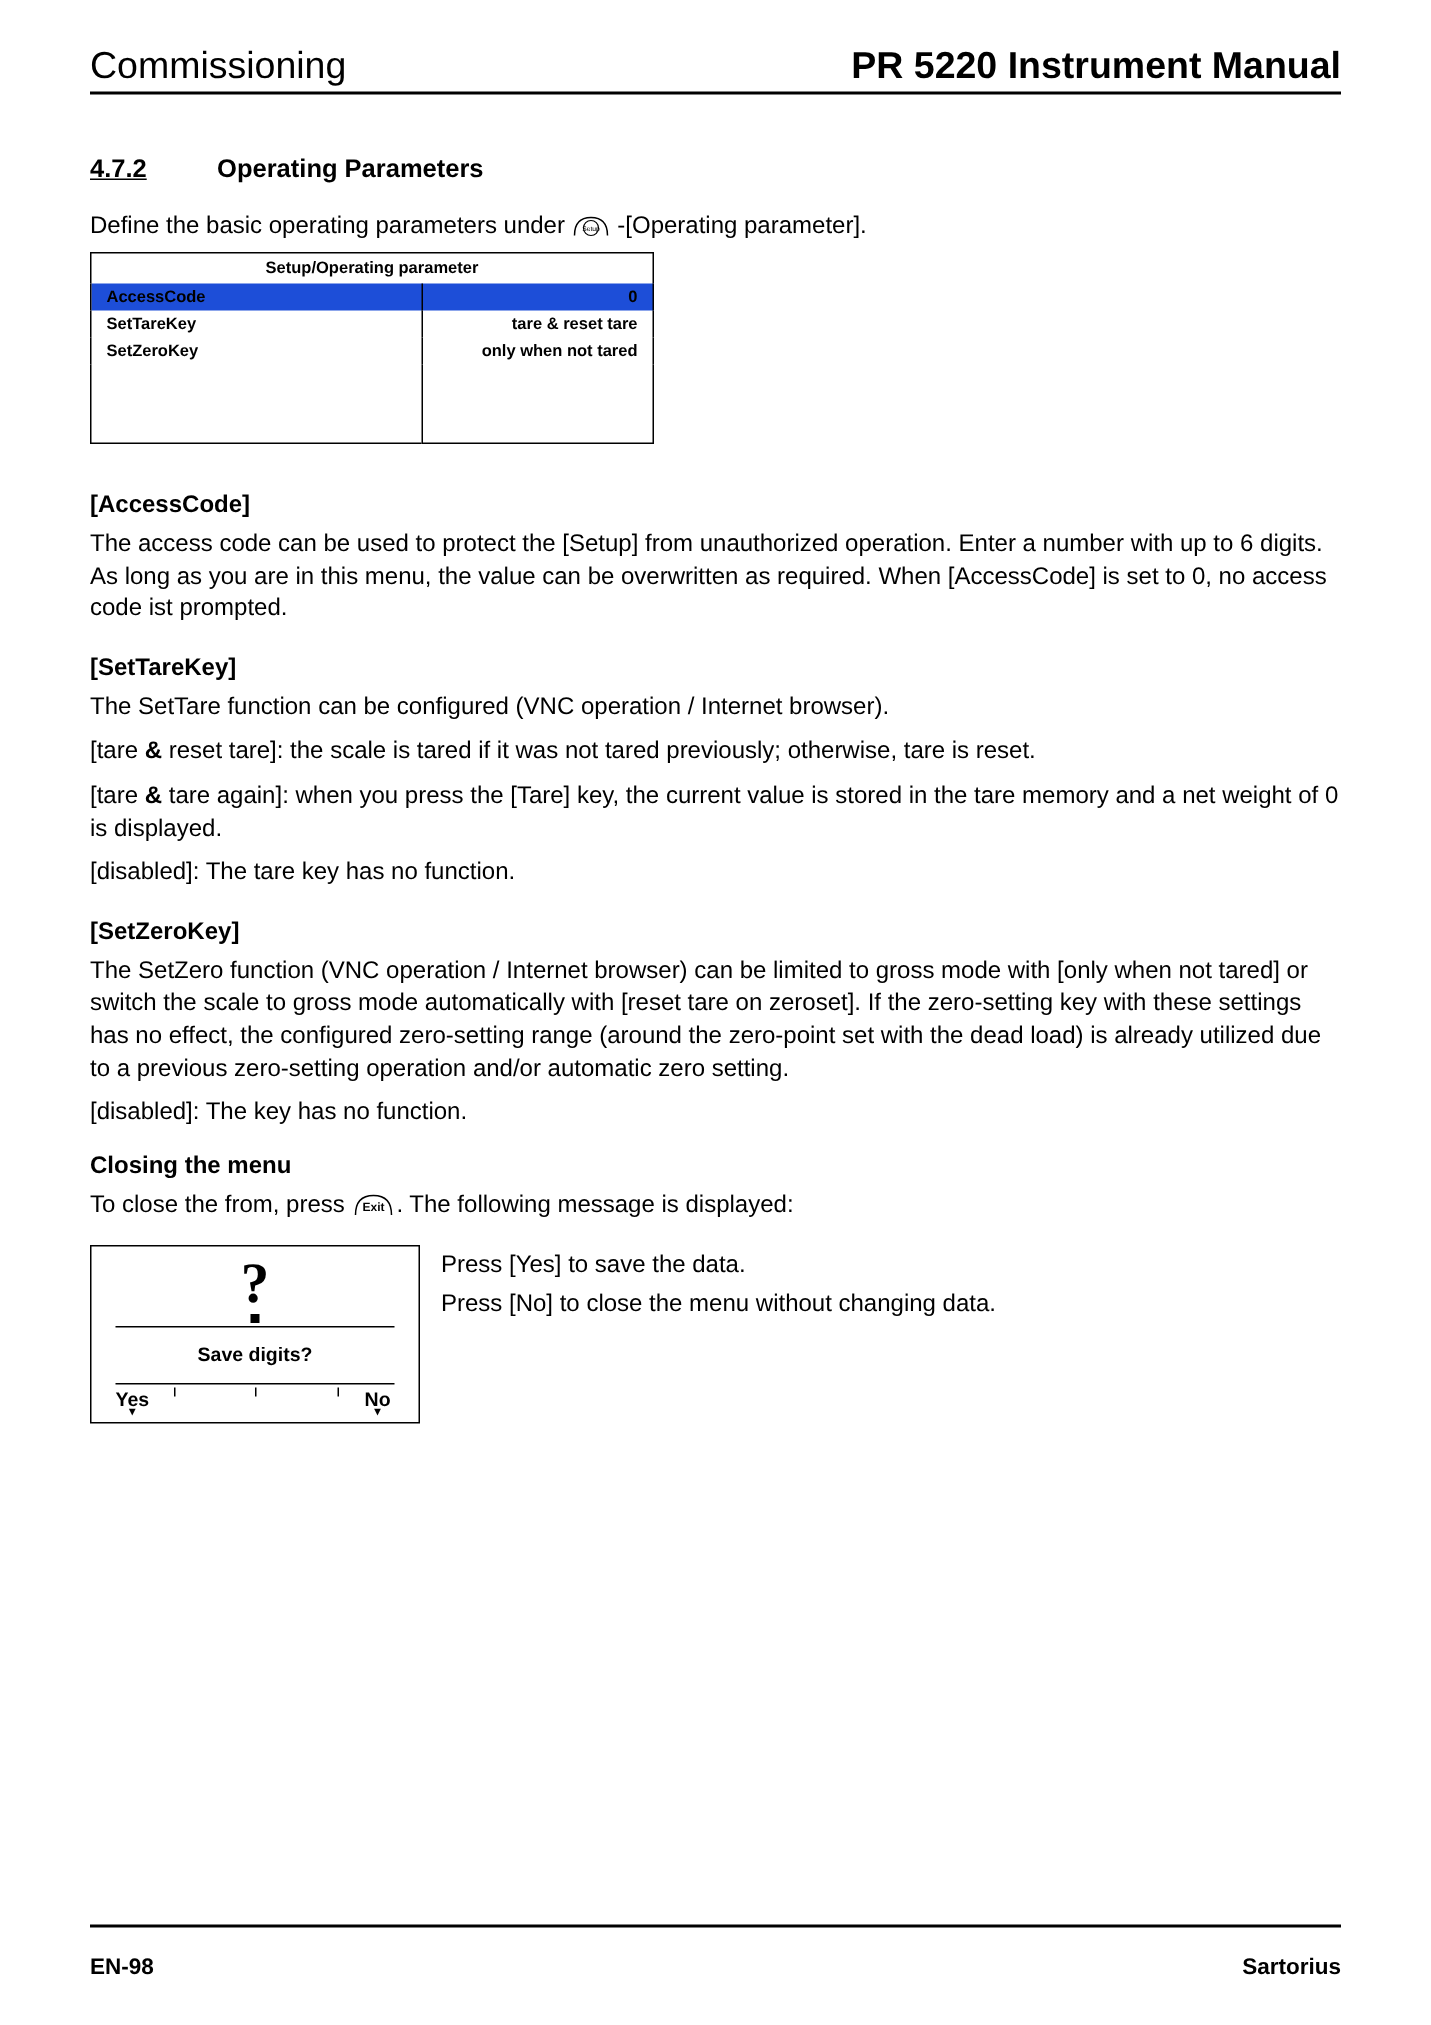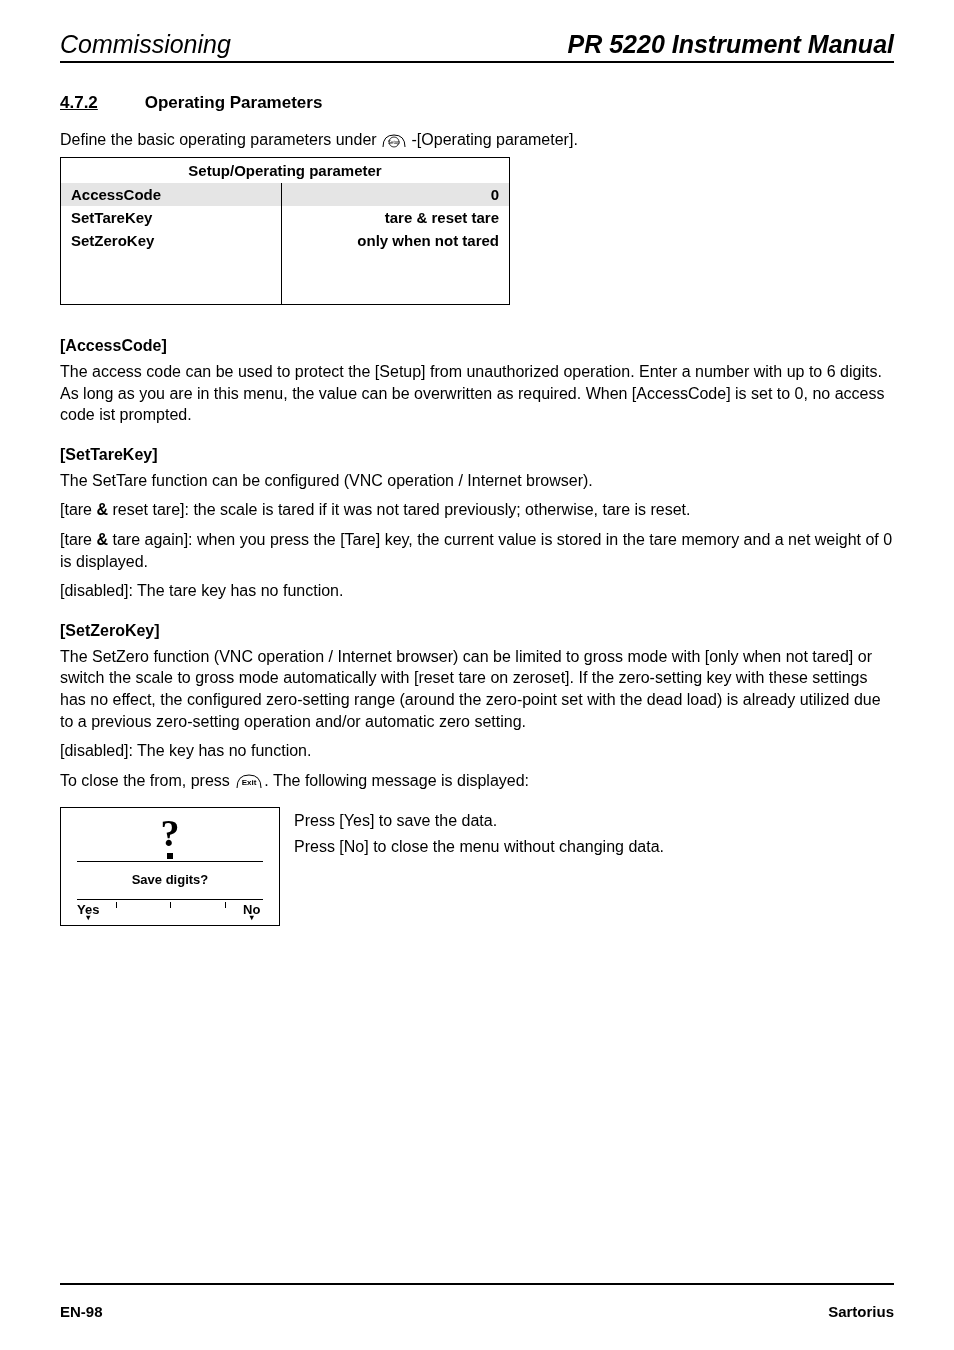--- a/index.html
+++ b/index.html
@@ -18,22 +18,21 @@
     position: relative;
     display: flex;
     flex-direction: column;
   }
   .header {
     display: flex;
     justify-content: space-between;
     align-items: baseline;
     border-bottom: 2px solid #000;
     padding-bottom: 2px;
-    margin-bottom: 30px;
-    font-style: italic;
+    margin-bottom: 40px;
   }
   .header-left {
     font-size: 25px;
     font-weight: 400;
   }
   .header-right {
     font-size: 25px;
     font-weight: 700;
   }
   .section-heading {
@@ -47,36 +46,36 @@
     text-decoration: underline;
   }
   .intro-line {
     font-size: 16px;
     margin-bottom: 8px;
   }
   .intro-line svg {
     vertical-align: -4px;
   }
   .param-table {
-    width: 450px;
+    width: 376px;
     border: 1px solid #000;
     border-collapse: collapse;
     margin-bottom: 28px;
-    font-size: 15px;
+    font-size: 11px;
   }
   .param-table .title-row td {
     text-align: center;
     font-weight: 700;
     padding: 4px 8px;
   }
   .param-table tr td {
     padding: 3px 10px;
   }
   .param-table .shaded td {
-    background: #e5e5e5;
+    background: #1d4ed8;
   }
   .param-table .left {
     width: 200px;
     border-right: 1px solid #000;
     font-weight: 700;
   }
   .param-table .right {
     text-align: right;
     font-weight: 700;
   }
@@ -241,20 +240,21 @@
   </div>
   <div class="body-text">
     <span>[tare </span><span class="amp">&amp;</span><span> tare again]: when you press the [Tare] key, the current value is stored in the tare memory and a net weight of 0 is displayed.</span>
   </div>
   <div class="body-text">[disabled]: The tare key has no function.</div>
 
   <div class="sub-heading" style="margin-top:12px">[SetZeroKey]</div>
   <div class="body-text">The SetZero function (VNC operation / Internet browser) can be limited to gross mode with [only when not tared] or switch the scale to gross mode automatically with [reset tare on zeroset]. If the zero-setting key with these settings has no effect, the configured zero-setting range (around the zero-point set with the dead load) is already utilized due to a previous zero-setting operation and/or automatic zero setting.</div>
   <div class="body-text">[disabled]: The key has no function.</div>
 
+  <div class="sub-heading" style="margin-top:8px">Closing the menu</div>
   <div class="body-text">
     <span>To close the from, press </span><span class="exit-key">
       <svg width="30" height="18" viewBox="0 0 30 18">
         <path d="M3 16 Q3 3 15 3 Q27 3 27 16" fill="none" stroke="#000" stroke-width="1"></path>
         <text x="15" y="13" text-anchor="middle" font-size="8" font-weight="700" font-family="Arial">Exit</text>
       </svg>
     </span><span>. The following message is displayed:</span>
   </div>
 
   <div class="closing-row">

